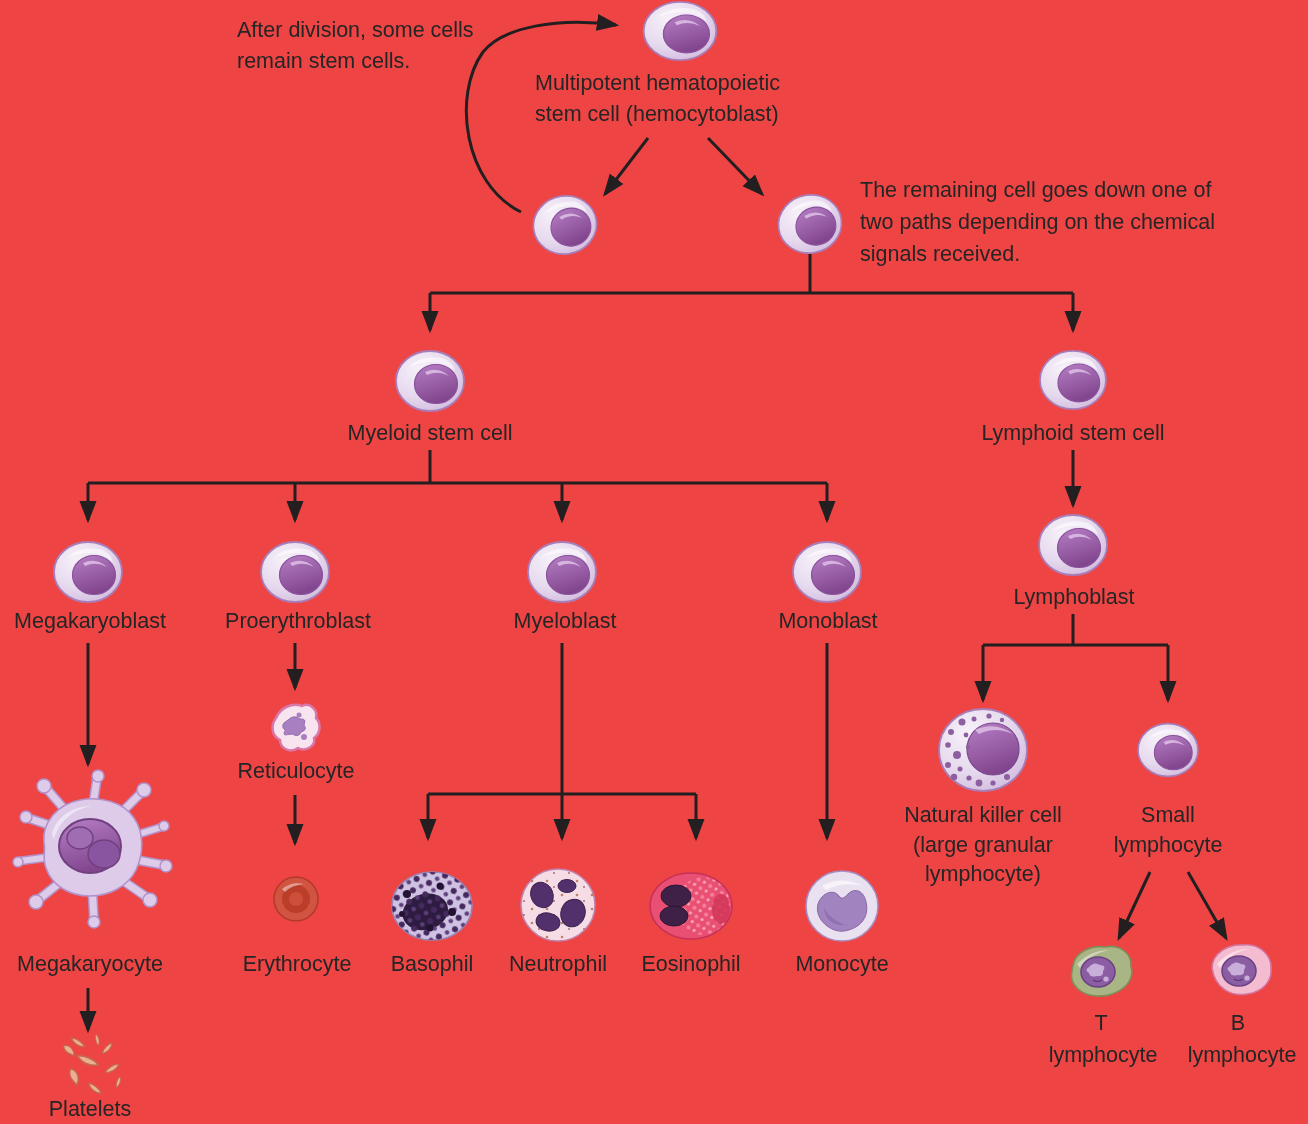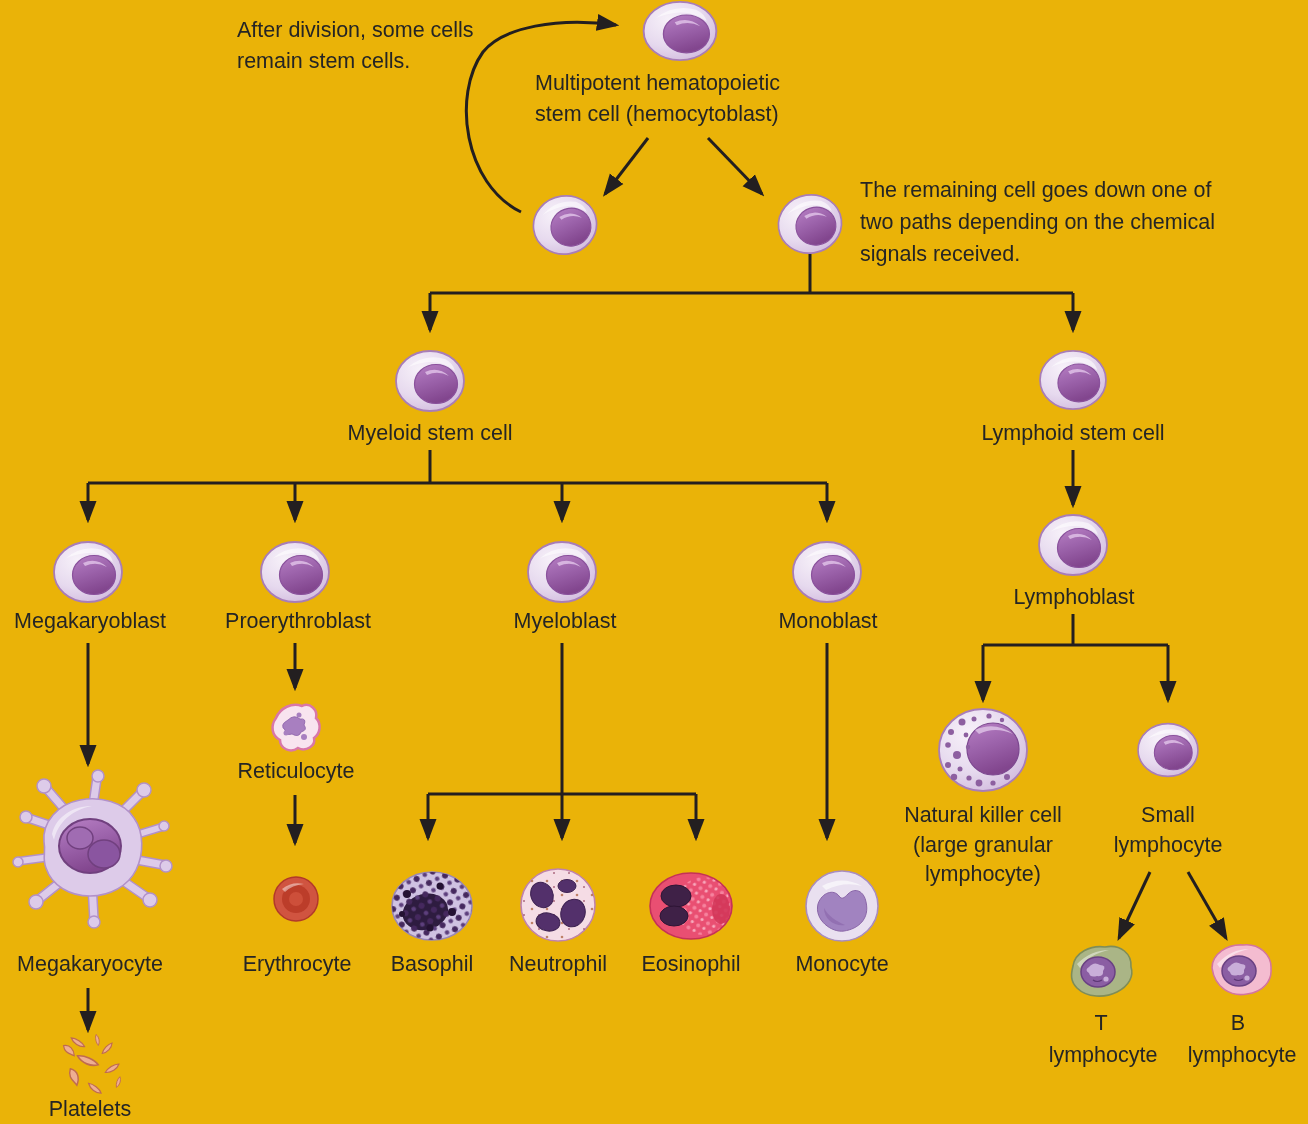--- a/index.html
+++ b/index.html
@@ -1,16 +1,16 @@
 <!DOCTYPE html>
 <html><head>
 <meta charset="utf-8">
 <style>
   html,body{margin:0;padding:0;background:#ffffff;}
-  .stage{position:relative;width:1308px;height:1124px;background:#eab308;overflow:hidden;}
+  .stage{position:relative;width:1308px;height:1124px;background:#ef4444;overflow:hidden;}
   svg{display:block;}
   text{font-family:"Liberation Sans",sans-serif;font-size:21.5px;fill:#252525;}
   .c{stroke:#231f20;stroke-width:3;fill:none;}
 </style>
 </head>
 <body>
 
 <div class="stage">
 <svg width="1308" height="1124" viewBox="0 0 1308 1124" xmlns="http://www.w3.org/2000/svg">
 

